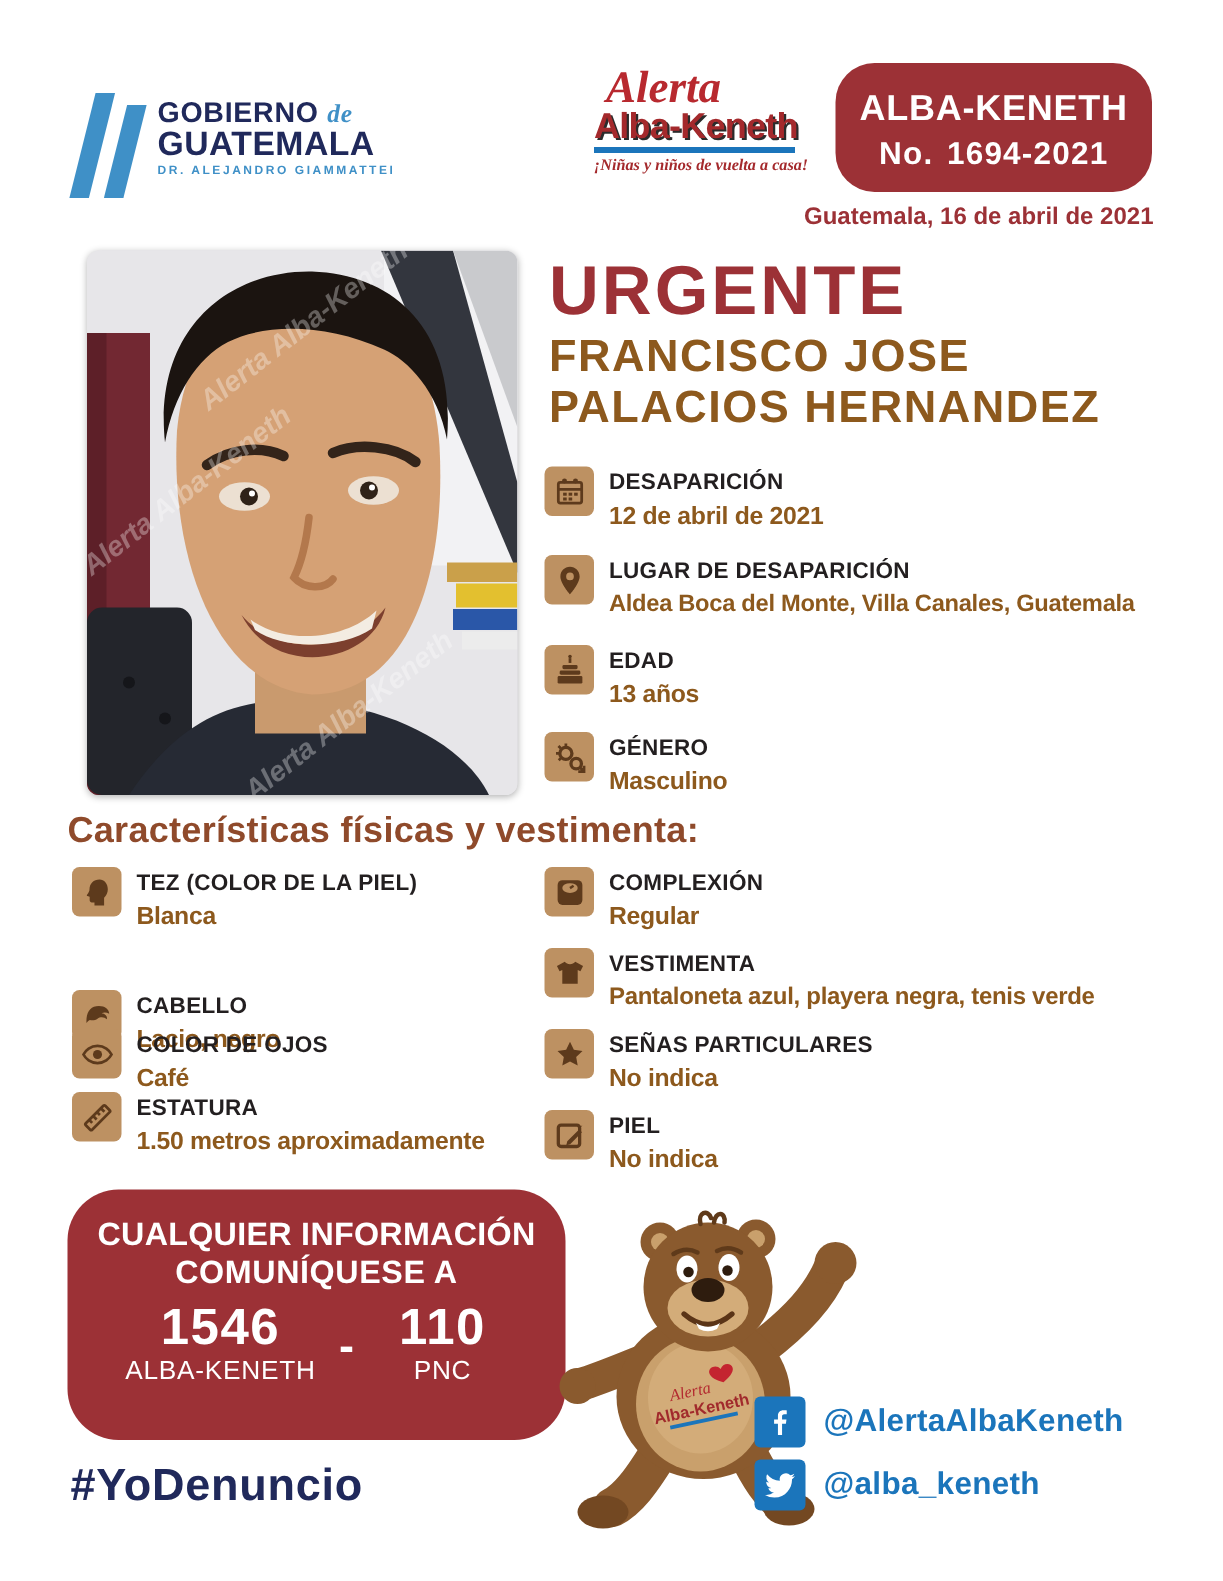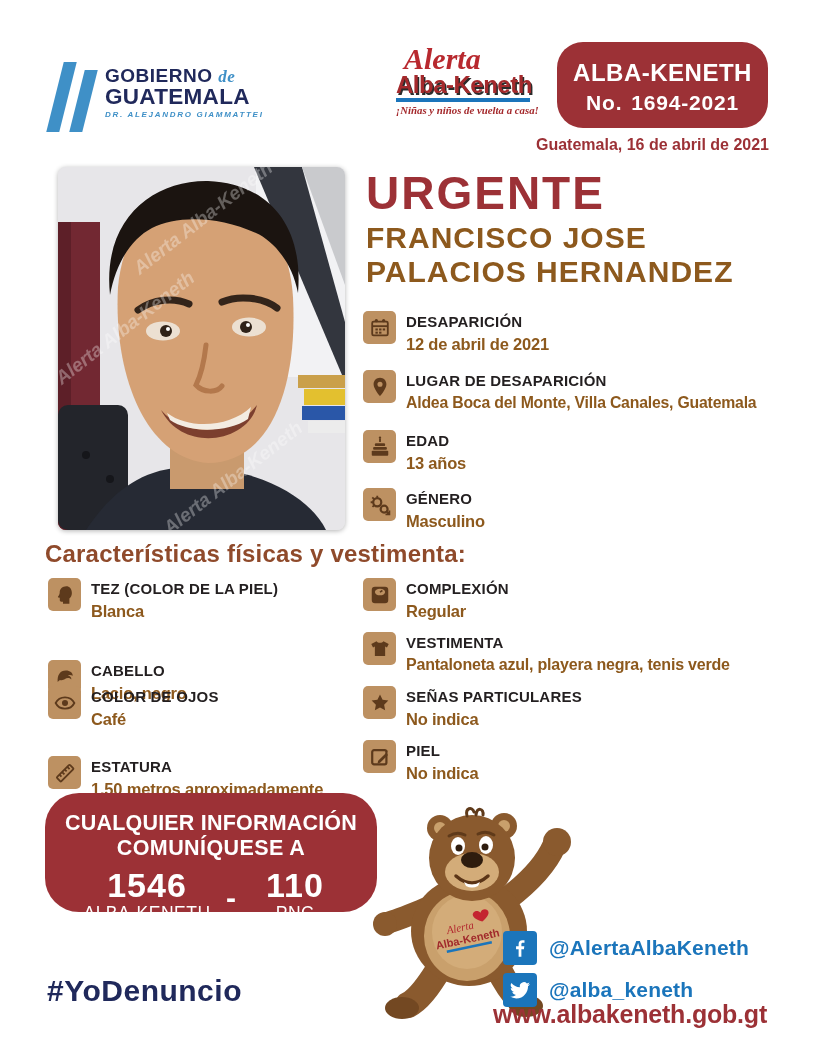--- a/index.html
+++ b/index.html
@@ -15,21 +15,21 @@
   
   .gob-logo{position:absolute;left:55px;top:62px;display:flex;gap:15px;}
   .gob-bars{display:flex;gap:9px;}
   .bar{display:block;width:13px;background:var(--light-blue);transform:skewX(-14deg);}
   .bar1{height:70px;}
   .bar2{height:62px;margin-top:8px;}
   .gob-text{padding-top:5px;}
   .gob-line1{color:var(--navy);font-weight:bold;font-size:19px;letter-spacing:.5px;line-height:18px;}
   .gob-de{color:var(--light-blue);font-family:"Liberation Serif",serif;font-style:italic;font-size:17px;font-weight:bold;}
   .gob-line2{color:var(--navy);font-weight:bold;font-size:22.5px;letter-spacing:.3px;line-height:21px;}
-  .gob-line3{color:var(--light-blue);font-weight:bold;font-size:8px;letter-spacing:1.7px;margin-top:3px;font-style:italic;}
+  .gob-line3{color:var(--light-blue);font-weight:bold;font-size:8px;letter-spacing:1.7px;margin-top:3px;}
 
   .pgn-logo{position:absolute;left:243px;top:44px;width:155px;height:75px;}
   .pgn-acronym{position:absolute;left:12px;top:2px;font-family:"Liberation Serif",serif;font-weight:bold;font-size:56px;line-height:52px;color:var(--navy);letter-spacing:-3px;}
   .pgn-swoosh{position:absolute;left:-8px;top:-8px;pointer-events:none;}
   .pgn-caption{position:absolute;left:2px;top:61px;width:160px;font-size:8.6px;color:var(--navy);letter-spacing:.2px;}
 
   .alerta-logo{position:absolute;left:396px;top:44px;width:140px;}
   .alerta-script{font-family:"Liberation Serif",serif;font-style:italic;font-weight:bold;font-size:30px;color:#b8292f;line-height:29px;margin-left:8px;}
   .alerta-name{font-weight:bold;font-size:24px;color:#a4292c;letter-spacing:-.5px;line-height:23px;text-shadow:1.5px 1.5px 0 #2b2b2b;}
   .alerta-rule{height:4px;background:var(--social-blue);width:134px;margin-top:2px;}
@@ -57,21 +57,21 @@
 
   
   .drow,.crow{position:absolute;display:flex;gap:10px;}
   .ic{width:33px;height:33px;background:var(--tan);border-radius:5px;color:var(--glyph-brown);display:flex;align-items:center;justify-content:center;flex:none;}
   .dlabel,.clabel{font-size:15px;font-weight:bold;color:var(--label-black);letter-spacing:.2px;padding-top:2px;white-space:nowrap;}
   .dvalue,.cvalue{font-size:16.5px;font-weight:bold;color:var(--brown);margin-top:5px;letter-spacing:-.2px;white-space:nowrap;}
 
   .char-heading{position:absolute;left:45px;top:540px;font-size:24px;font-weight:bold;color:var(--heading-brown);letter-spacing:.2px;}
 
   
-  .contact-box{position:absolute;left:45px;top:793px;width:332px;height:119px;background:var(--brick-red);border-radius:34px;color:#fff;text-align:center;}
+  .contact-box{position:absolute;left:45px;top:793px;width:332px;height:167px;background:var(--brick-red);border-radius:34px;color:#fff;text-align:center;}
   .contact-l1{margin-top:18px;font-size:21.5px;font-weight:bold;letter-spacing:.2px;}
   .contact-l2{font-size:21.5px;font-weight:bold;letter-spacing:.4px;}
   .phones{display:flex;justify-content:center;align-items:flex-start;margin-top:7px;}
   .phone{text-align:center;}
   .phone-1{width:150px;}
   .phone-2{width:110px;}
   .phone-number{font-size:34px;font-weight:bold;letter-spacing:1px;line-height:34px;}
   .phone-label{font-size:17.5px;margin-top:1px;letter-spacing:.5px;}
   .phone-sep{font-size:30px;font-weight:bold;margin-top:13px;width:18px;}
 
@@ -258,21 +258,21 @@
           <path d="M12 5.8C7 5.8 3.3 9 1.8 12c1.5 3 5.2 6.2 10.2 6.2S20.7 15 22.2 12C20.7 9 17 5.8 12 5.8z" fill="none" stroke="currentColor" stroke-width="2"></path>
           <circle cx="12" cy="12" r="3.3" fill="currentColor"></circle>
         </svg>
     </span>
     <div>
       <div class="clabel">COLOR DE OJOS</div>
       <div class="cvalue">Café</div>
     </div>
   </div>
 
-  <div class="crow" style="left:48px;top:756px;justify-content:flex-end;">
+  <div class="crow" style="left:48px;top:728px;justify-content:flex-end;">
     <span class="ic">
       <svg viewBox="0 0 24 24" width="22" height="22">
           <g transform="rotate(-45 12 12)" fill="none" stroke="currentColor" stroke-width="2">
             <rect x="2" y="9" width="20" height="6.5" rx="1"></rect>
             <path d="M6.5 9v3M10.5 9v3.6M14.5 9v3M18.5 9v3.6"></path>
           </g>
         </svg>
     </span>
     <div>
       <div class="clabel">ESTATURA</div>
@@ -394,16 +394,15 @@
 
   <div class="social-row fb-row">
     <span class="soc-ic">
       <svg viewBox="0 0 24 24" width="22" height="22">
           <path fill="#fff" d="M13.5 21.5v-8.2h2.8l.4-3.2h-3.2V8c0-.9.3-1.6 1.7-1.6h1.7V3.6c-.3 0-1.3-.1-2.4-.1-2.4 0-4 1.5-4 4.1v2.5H7.7v3.2h2.8v8.2h3z"></path>
         </svg>
     </span>
     <span class="handle">@AlertaAlbaKeneth</span>
   </div>
 
-  <div class="website">www.albakeneth.gob.gt</div>
   <div class="hashtag">#YoDenuncio</div>
 
 </div>
 
 </body></html>

